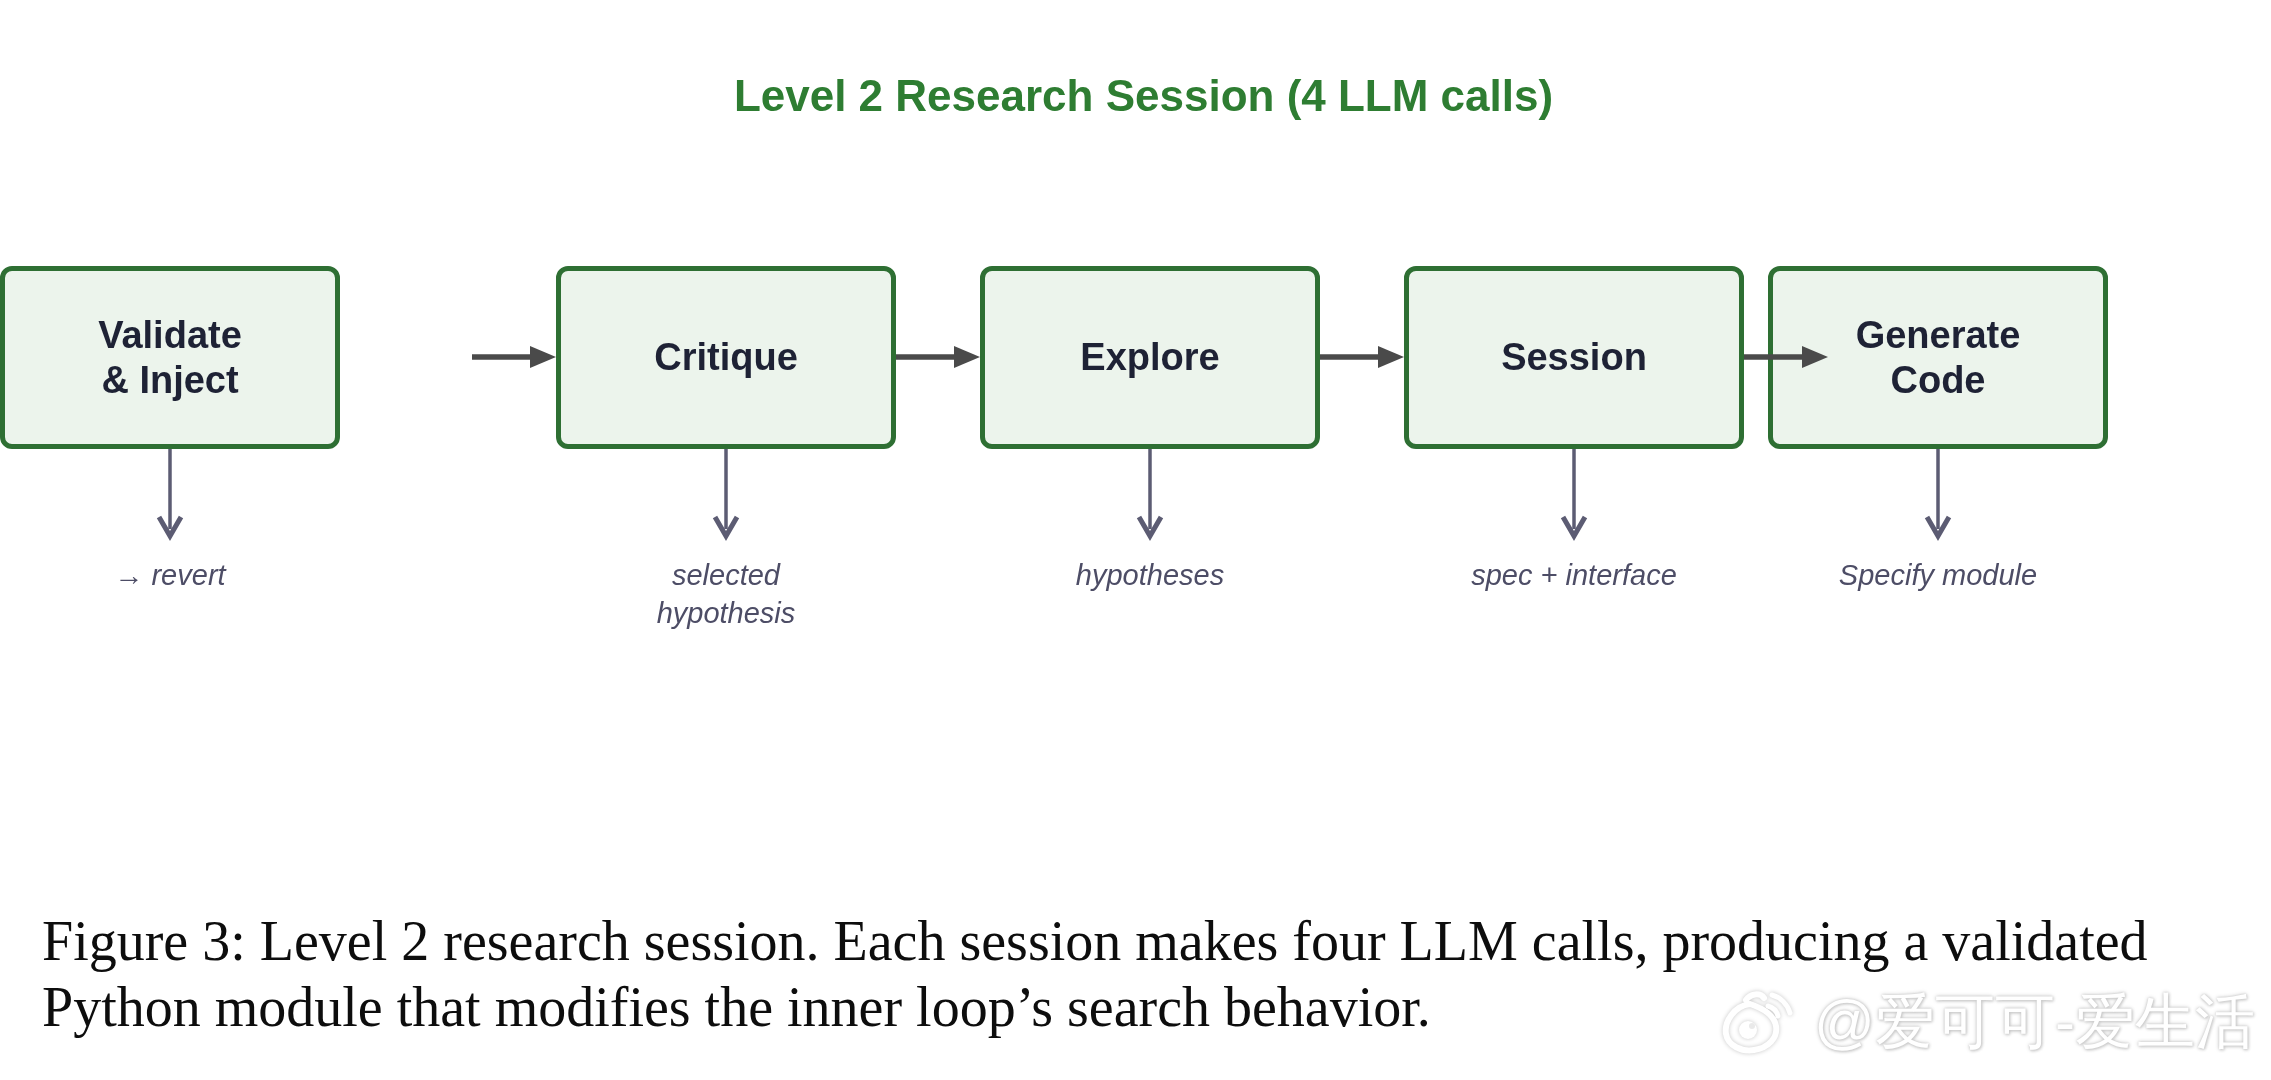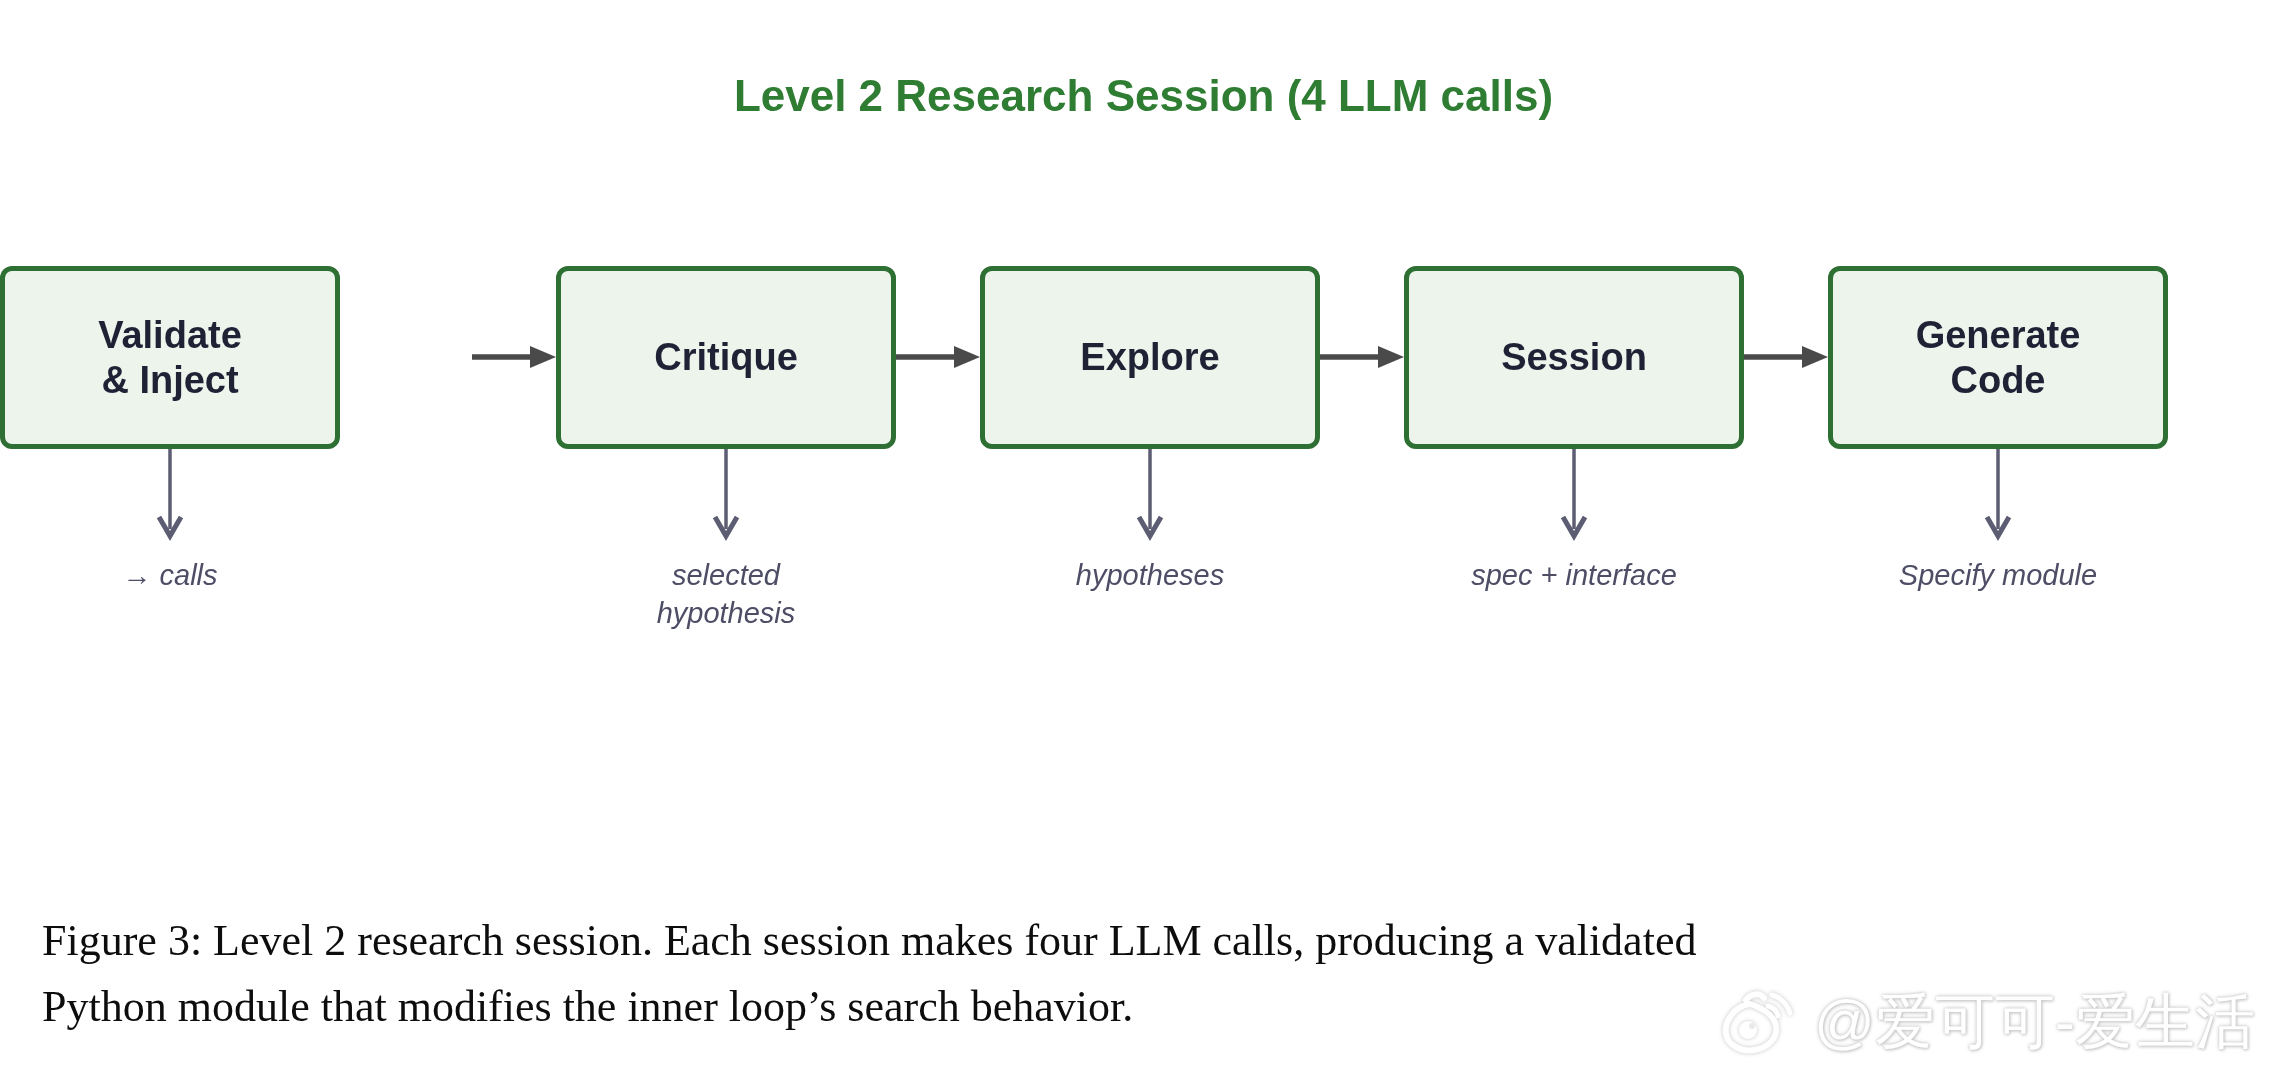--- a/index.html
+++ b/index.html
@@ -29,21 +29,21 @@
   
   .step {
     position: absolute;
     top: 266px;
     width: 340px;
   }
   .step:nth-of-type(1) { left: 132px; }
   .step:nth-of-type(2) { left: 556px; }
   .step:nth-of-type(3) { left: 980px; }
   .step:nth-of-type(4) { left: 1404px; }
-  .step:nth-of-type(5) { left: 1828px; }
+  .step:nth-of-type(5) { left: 1768px; }
 
   .node-box {
     width: 340px;
     height: 183px;
     background: #ecf4ec;
     border: 5px solid #2e6f33;
     border-radius: 12px;
     display: flex;
     flex-direction: column;
     align-items: center;
@@ -82,21 +82,21 @@
   .flow-arrow.a2 { left: 896px; }
   .flow-arrow.a3 { left: 1320px; }
   .flow-arrow.a4 { left: 1744px; }
 
   
   .caption {
     position: absolute;
     left: 42px;
     top: 908px;
     font-family: "Liberation Serif", "DejaVu Serif", serif;
-    font-size: 44px;
+    font-size: 56px;
     color: #0d0d0d;
     line-height: 66px;
     white-space: nowrap;
   }
   .caption .cap-line { display: block; }
 
   
   .watermark {
     position: absolute;
     right: 16px;
@@ -182,21 +182,21 @@
   <div class="step">
     <div class="node-box">
       <span class="line">Validate</span>
       <span class="line">&amp; Inject</span>
     </div>
     <svg class="down-arrow" width="32" height="92" viewBox="0 0 32 92">
       <line x1="16" y1="0" x2="16" y2="80" stroke="#5c5c73" stroke-width="3.5"></line>
       <path d="M5,68 L16,87 L27,68" fill="none" stroke="#5c5c73" stroke-width="5"></path>
     </svg>
     <div class="output-label">
-      <span class="line">→ calls</span>
+      <span class="line">→ revert</span>
     </div>
   </div>
 
   <svg class="flow-arrow a1" width="84" height="28" viewBox="0 0 84 28">
     <line x1="0" y1="14" x2="62" y2="14" stroke="#4a4a4a" stroke-width="5.5"></line>
     <polygon points="58,3 84,14 58,25" fill="#4a4a4a"></polygon>
   </svg>
   <svg class="flow-arrow a2" width="84" height="28" viewBox="0 0 84 28">
     <line x1="0" y1="14" x2="62" y2="14" stroke="#4a4a4a" stroke-width="5.5"></line>
     <polygon points="58,3 84,14 58,25" fill="#4a4a4a"></polygon>

